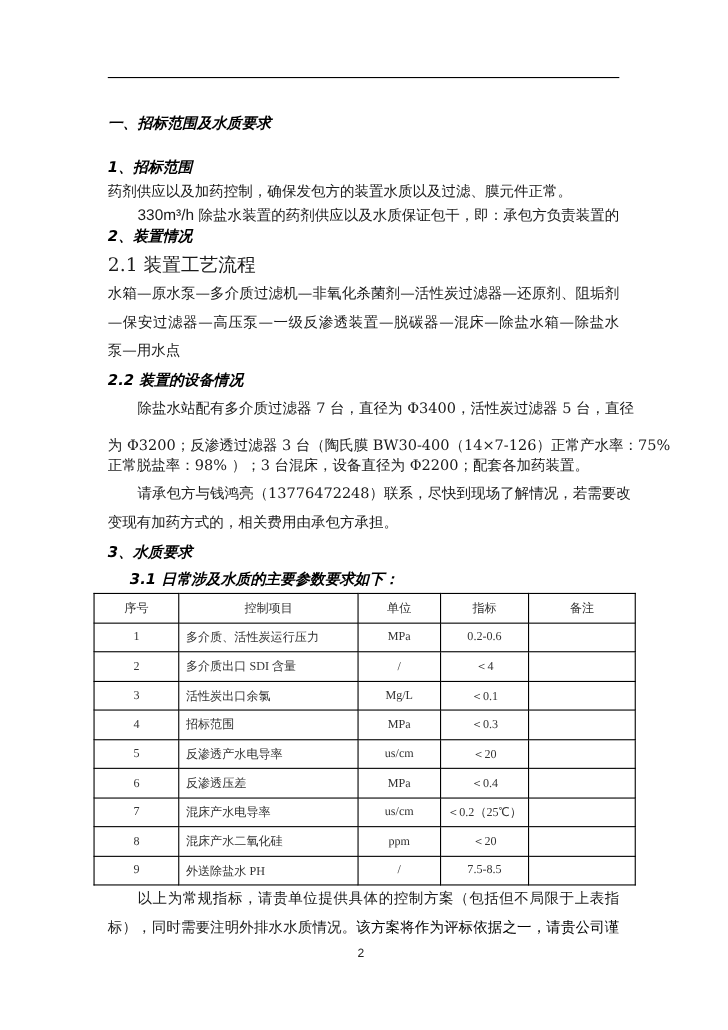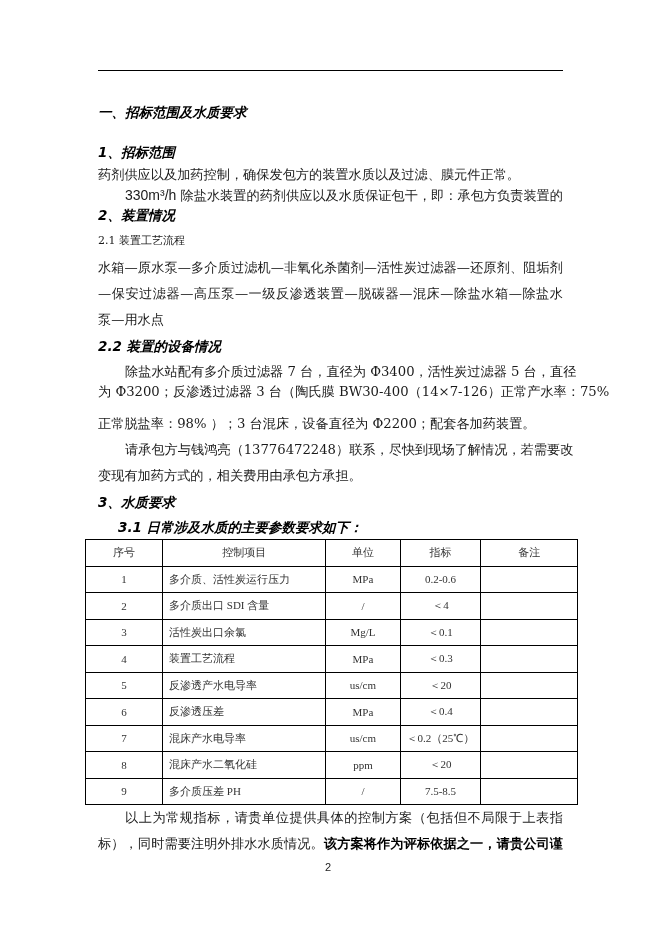--- a/index.html
+++ b/index.html
@@ -6,21 +6,21 @@
     body {
       width:662px; height:936px; background:#ffffff; position:relative; overflow:hidden;
       font-family: "DejaVu Serif", "Liberation Serif", serif; color:#1a1a1a;
     }
     .header-rule { position:absolute; left:98px; top:70px; width:465px; height:0; border-top:1.3px solid #000; }
     .line { position:absolute; left:98px; width:465px; font-size:13.2px; line-height:18px; white-space:nowrap; }
     .just { text-align:justify; text-align-last:justify; }
     .h { font-family:"DejaVu Sans","Liberation Sans",sans-serif; font-weight:bold; font-size:13.5px; color:#000;font-style:italic; }
     .ind { padding-left:27px; width:438px; }
     .num { font-family:"Liberation Sans",sans-serif; font-size:14px; }
-    .b { font-family:"DejaVu Sans","Liberation Sans",sans-serif; font-weight:bold; color:#000; }
+    .b { font-family:"DejaVu Sans","Liberation Sans",sans-serif; font-weight:normal; color:#000; }
     table.req {
       position:absolute; left:85px; top:539px; width:493px; border-collapse:collapse;
       font-family:Liberation Serif, serif; font-size:11px; color:#333;
     }
     table.req td, table.req th {
       border:1.2px solid #000; height:25.5px; padding:0 6px; font-weight:normal; text-align:center; white-space:nowrap;
     }
     table.req td.item { text-align:left; }
     .pgno { position:absolute; left:325px; top:861px; font-family:"Liberation Sans",sans-serif; font-size:11px; color:#222; }
   </style>
@@ -29,29 +29,29 @@
 
 <div class="header-rule"></div>
 
 <div class="line h" style="top:103px;">一、招标范围及水质要求</div>
 <div class="line h" style="top:143px;">1、招标范围</div>
 
 <div class="line ind just" style="top:142px;margin-top:44px;"><span class="num">330m³/h</span><span> 除盐水装置的药剂供应以及水质保证包干，即：承包方负责装置的</span></div>
 <div class="line" style="top:166px;">药剂供应以及加药控制，确保发包方的装置水质以及过滤、膜元件正常。</div>
 
 <div class="line h" style="top:206px;">2、装置情况</div>
-<div class="line" style="top:232px; font-size:11px;">2.1  装置工艺流程</div>
+<div class="line" style="top:232px; font-size:17px;">2.1  装置工艺流程</div>
 
 <div class="line just" style="top:259px;">水箱—原水泵—多介质过滤机—非氧化杀菌剂—活性炭过滤器—还原剂、阻垢剂</div>
 <div class="line just" style="top:285px;">—保安过滤器—高压泵—一级反渗透装置—脱碳器—混床—除盐水箱—除盐水</div>
 <div class="line" style="top:311px;">泵—用水点</div>
 
 <div class="line h" style="top:337px;">2.2  装置的设备情况</div>
 <div class="line ind just" style="top:363px;">除盐水站配有多介质过滤器 7 台，直径为 Φ3400，活性炭过滤器 5 台，直径</div>
-<div class="line just" style="top:383px;">为 Φ3200；反渗透过滤器 3 台（陶氏膜 BW30-400（14×7-126）正常产水率：75%</div>
+<div class="line just" style="top:397px;">为 Φ3200；反渗透过滤器 3 台（陶氏膜 BW30-400（14×7-126）正常产水率：75%</div>
 <div class="line" style="top:415px;">正常脱盐率：98% ）；3 台混床，设备直径为 Φ2200；配套各加药装置。</div>
 
 <div class="line ind just" style="top:441px;">请承包方与钱鸿亮（13776472248）联系，尽快到现场了解情况，若需要改</div>
 <div class="line" style="top:467px;">变现有加药方式的，相关费用由承包方承担。</div>
 
 <div class="line h" style="top:493px;">3、水质要求</div>
 <div class="line h" style="top:518px; left:118px;">3.1  日常涉及水质的主要参数要求如下：</div>
 
 <table class="req">
   <colgroup>
@@ -85,21 +85,21 @@
   </tr>
   <tr>
     <td>3</td>
     <td class="item">活性炭出口余氯</td>
     <td>Mg/L</td>
     <td>＜0.1</td>
     <td></td>
   </tr>
   <tr>
     <td>4</td>
-    <td class="item">装置工艺流程</td>
+    <td class="item">招标范围</td>
     <td>MPa</td>
     <td>＜0.3</td>
     <td></td>
   </tr>
   <tr>
     <td>5</td>
     <td class="item">反渗透产水电导率</td>
     <td>us/cm</td>
     <td>＜20</td>
     <td></td>
@@ -120,21 +120,21 @@
   </tr>
   <tr>
     <td>8</td>
     <td class="item">混床产水二氧化硅</td>
     <td>ppm</td>
     <td>＜20</td>
     <td></td>
   </tr>
   <tr>
     <td>9</td>
-    <td class="item">多介质压差 PH</td>
+    <td class="item">外送除盐水 PH</td>
     <td>/</td>
     <td>7.5-8.5</td>
     <td></td>
   </tr>
 </tbody>
   </table>
 
 <div class="line ind just" style="top:809px;">以上为常规指标，请贵单位提供具体的控制方案（包括但不局限于上表指</div>
 <div class="line just" style="top:835px;"><span>标），同时需要注明外排水水质情况。</span><span class="b">该方案将作为评标依据之一，请贵公司谨</span></div>
 

